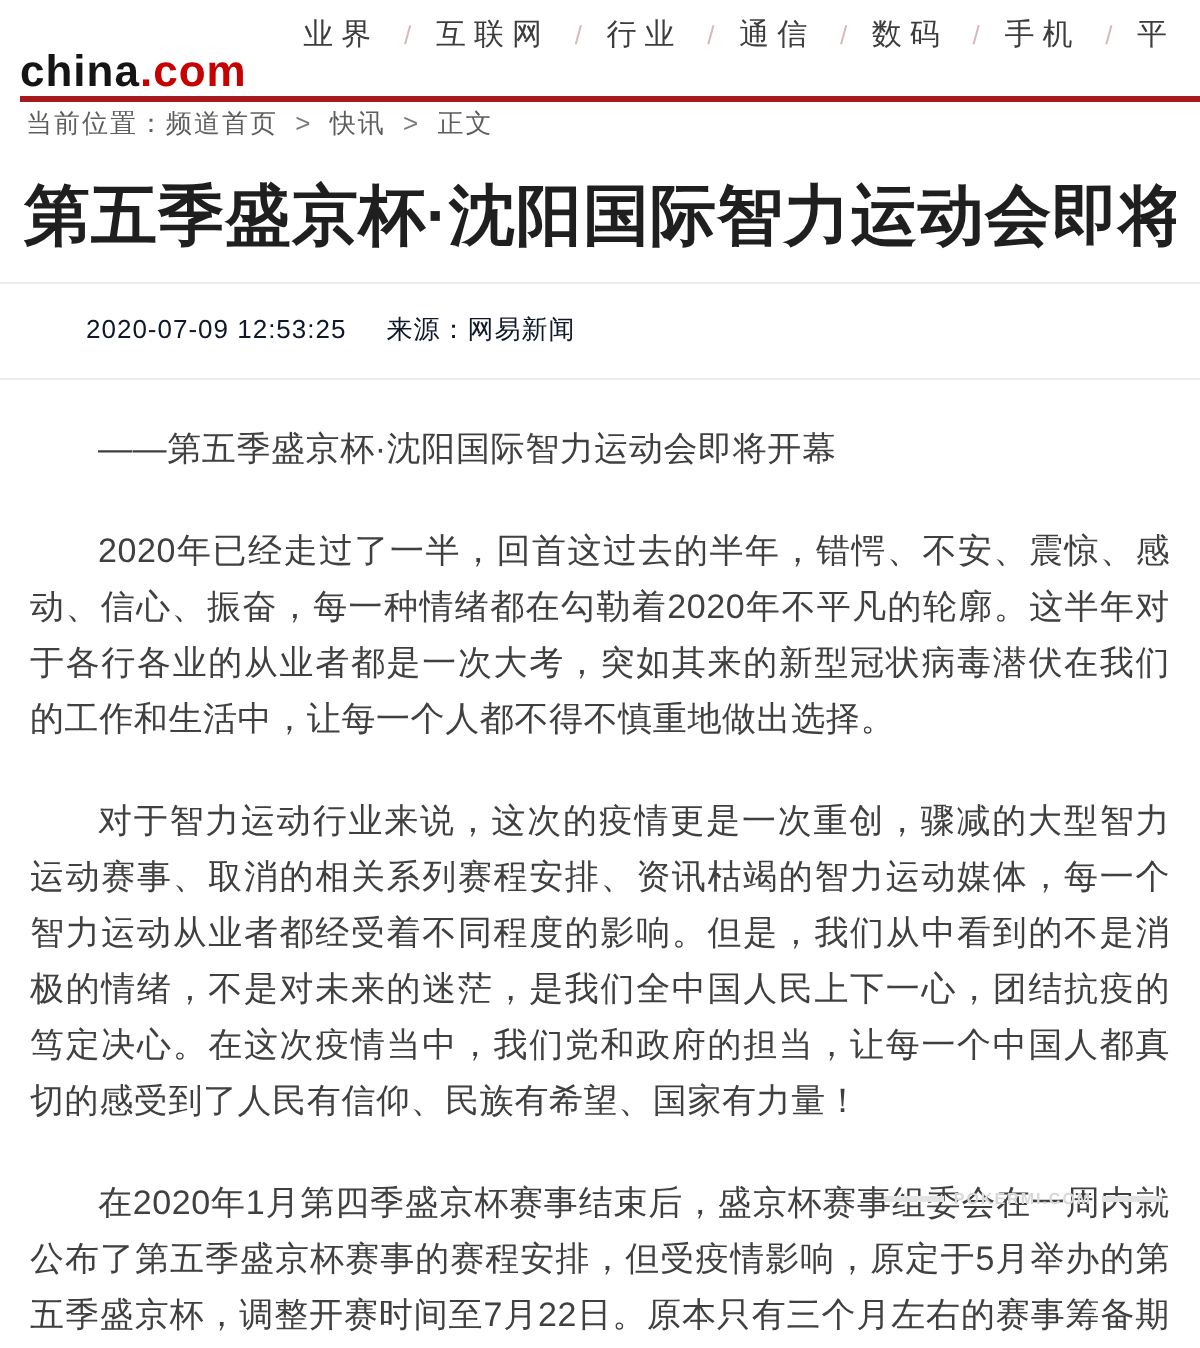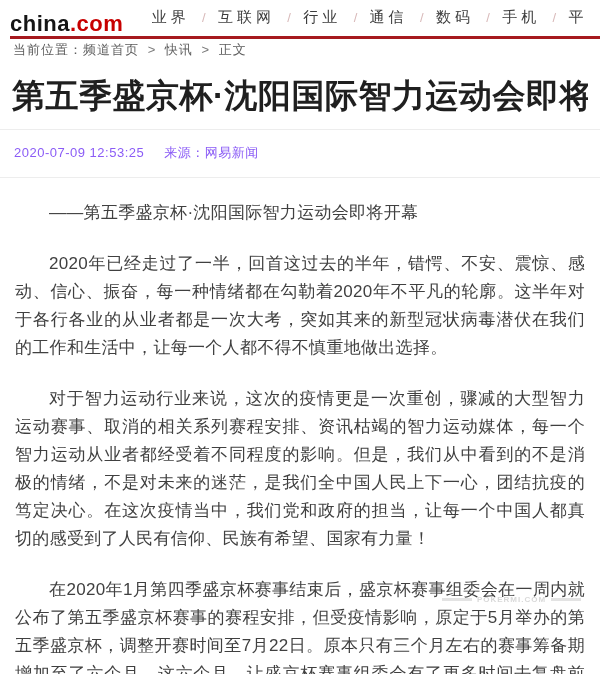--- a/index.html
+++ b/index.html
@@ -20,40 +20,40 @@
   .logo { flex: 0 0 auto; cursor: pointer; }
   .logo-top { font-size: 22px; font-weight: bold; color: #151515; line-height: 1; letter-spacing: 0.5px; }
   .logo-top .dotcom { color: #c70000; }
   .logo-sub {
     color: #c70000; font-weight: bold; font-size: 14px;
     letter-spacing: 11px; margin-top: 3px; padding-left: 5px; line-height: 1.2;
     white-space: nowrap;
   }
   .nav {
     flex: 1 1 auto; display: flex; justify-content: space-evenly; align-items: center;
-    padding-bottom: 8px; margin-left: 16px;
+    padding-bottom: 20px; margin-left: 16px;
     font-size: 15px; white-space: nowrap; overflow: hidden;
   }
   .nav-item { color: #3d3d3d; letter-spacing: 4px; text-decoration: none; cursor: pointer; }
   .nav-sep { color: #d8b9b9; font-size: 13px; }
   .red-line { height: 3px; background: #a6191e; margin-top: 1px; }
 
   
   .breadcrumb { padding: 2px 13px 0; font-size: 13px; color: #5e5e5e; letter-spacing: 1px; }
   .crumb-link { color: #5e5e5e; text-decoration: none; cursor: pointer; }
   .crumb-sep { color: #7a7a7a; margin: 0 4px; }
 
   
   .article-title {
     margin: 16px 12px 0; font-size: 33px; font-weight: 700; color: #1f1f1f;
     line-height: 1.25; letter-spacing: 0.5px; white-space: nowrap; overflow: hidden;
   }
   .divider { border: 0; border-top: 1px solid #ededed; margin: 0; }
   .divider-top { margin-top: 13px; }
-  .meta { padding: 14px 14px 15px; font-size: 13px; color: #8b5cf6; letter-spacing: 0.5px; }
+  .meta { padding: 14px 14px 15px; font-size: 13px; color: #0f172a; letter-spacing: 0.5px; margin-left: 29px; }
   .meta-date { margin-right: 20px; }
 
   
   .article-body { padding: 21px 15px 0; font-size: 17px; color: #404040; }
   .article-body p {
     margin: 0 0 23px; line-height: 28px; text-indent: 2em;
     letter-spacing: 0.3px; text-align: justify;
   }
 
   

